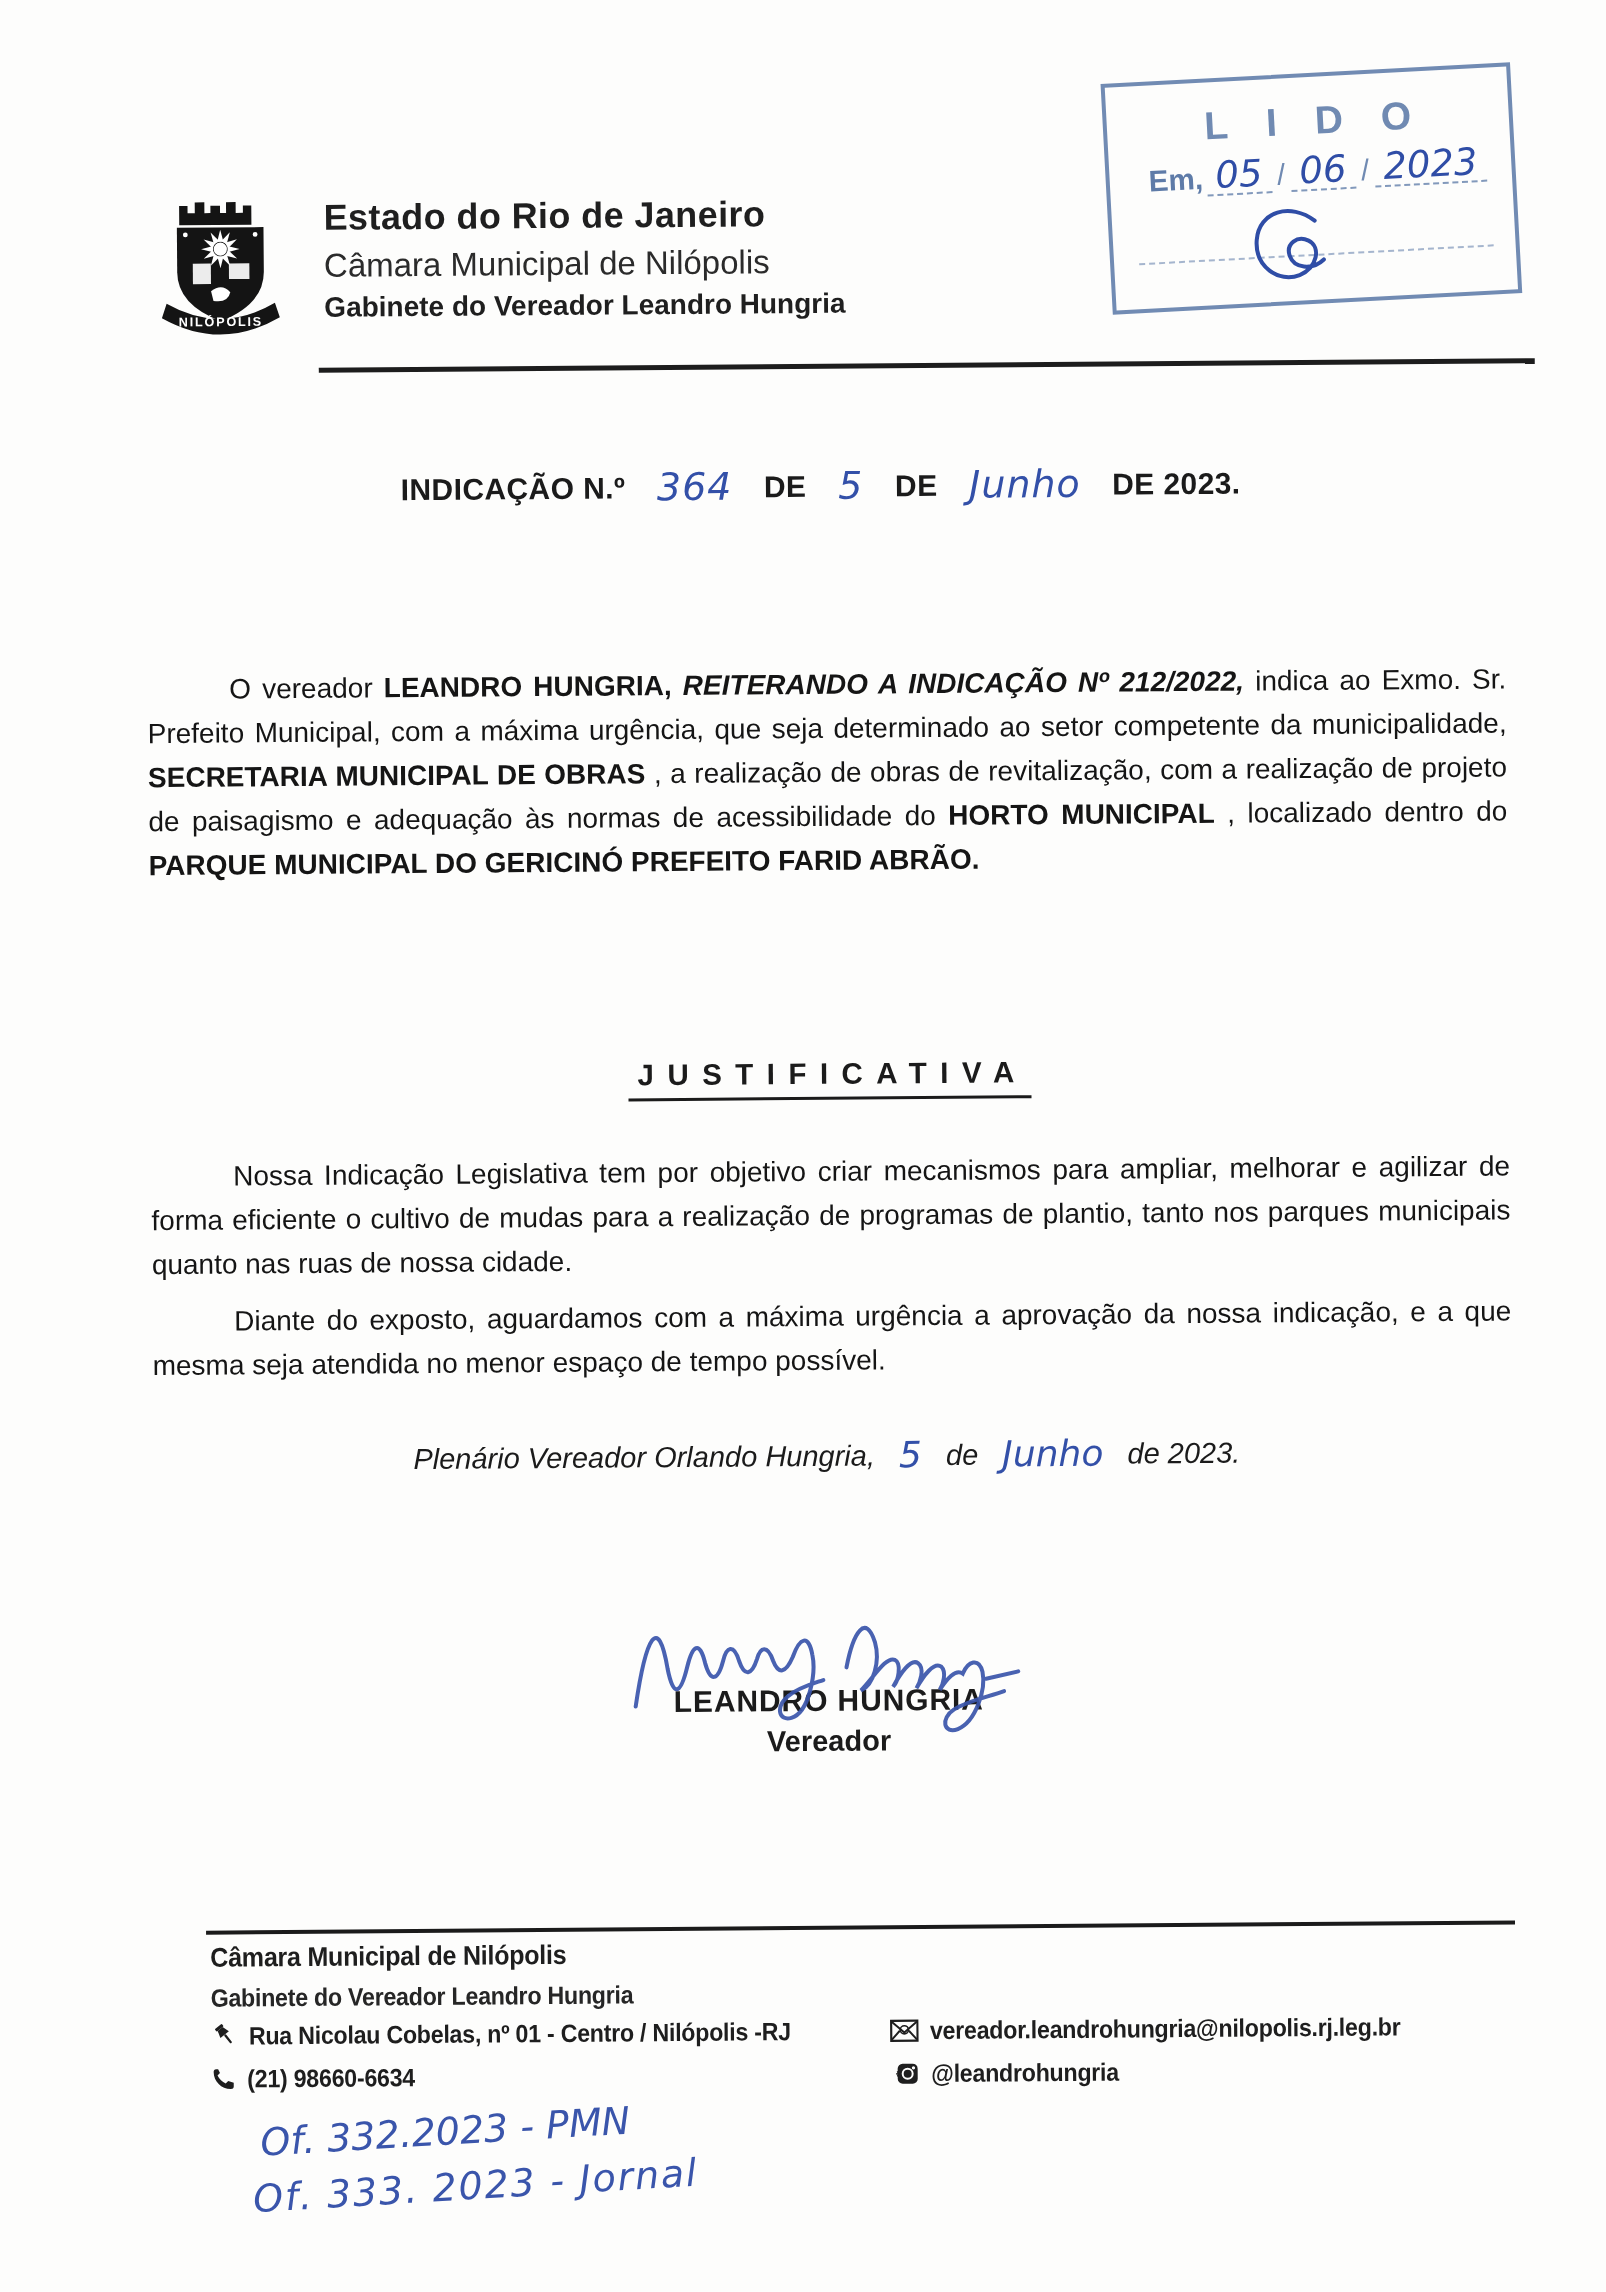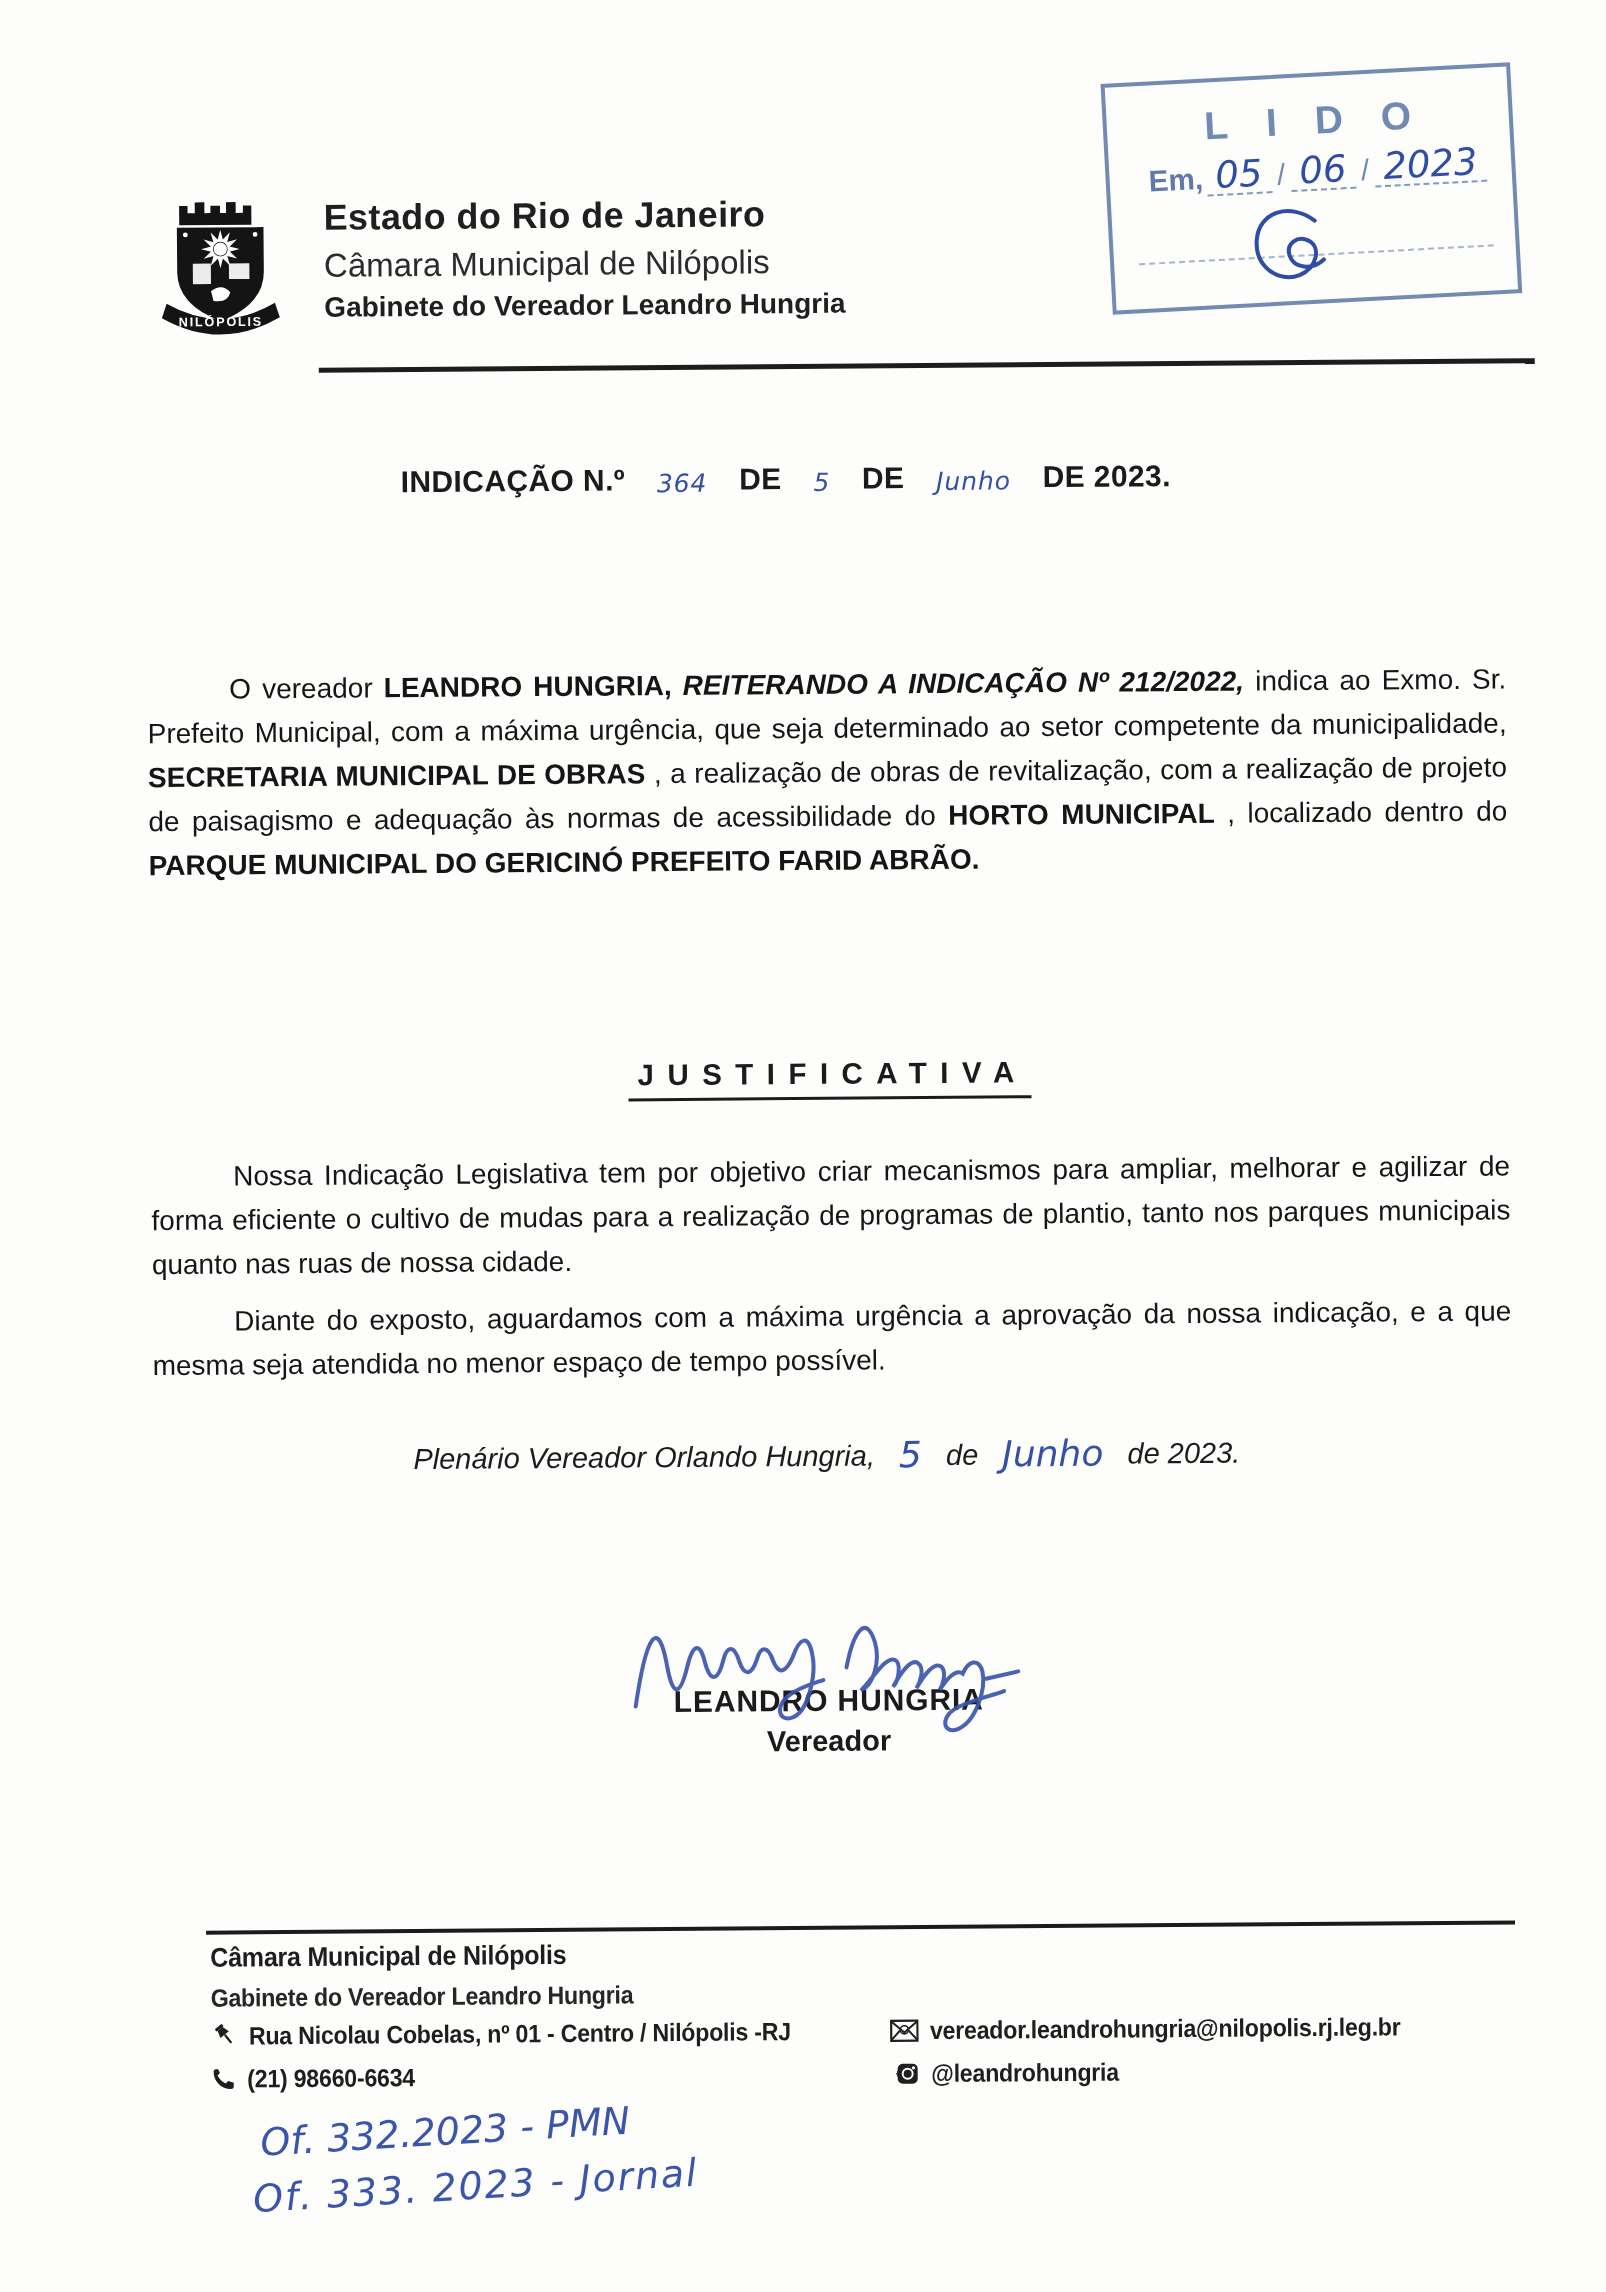--- a/index.html
+++ b/index.html
@@ -36,21 +36,21 @@
     padding:0 9px 0.9px 9px;margin:0 3.6px;line-height:1;
   }
   .stamp-sep{opacity:.8;margin:0 1.8px;}
   .stamp-dashline{position:absolute;left:25px;top:177px;width:355px;border-top:2.7px dashed rgba(77,110,160,.5);}
   .stamp-loop{position:absolute;left:133px;top:124px;z-index:2;}
 
   
   .title-line{position:absolute;left:405px;top:462px;font-size:30px;font-weight:bold;
     color:#1b1b1b;white-space:nowrap;letter-spacing:0.4px;}
   .title-line .hand{font-family:"DejaVu Sans",sans-serif;font-style:italic;font-weight:normal;
-    font-size:25px;color:#3350a8;margin:0 23px;position:relative;top:1.8px;letter-spacing:0.9px;}
+    font-size:38px;color:#3350a8;margin:0 23px;position:relative;top:1.8px;letter-spacing:0.9px;}
 
   
   .para{position:absolute;left:150px;width:1359px;font-size:28px;line-height:44px;
     color:#151515;text-align:justify;text-indent:82px;margin:0;}
   #para-reiterando{top:663px;}
   #para-objetivo{top:1150px;}
   #para-diante{top:1295px;}
   .b{font-weight:bold;}
   .i{font-style:italic;}
 

